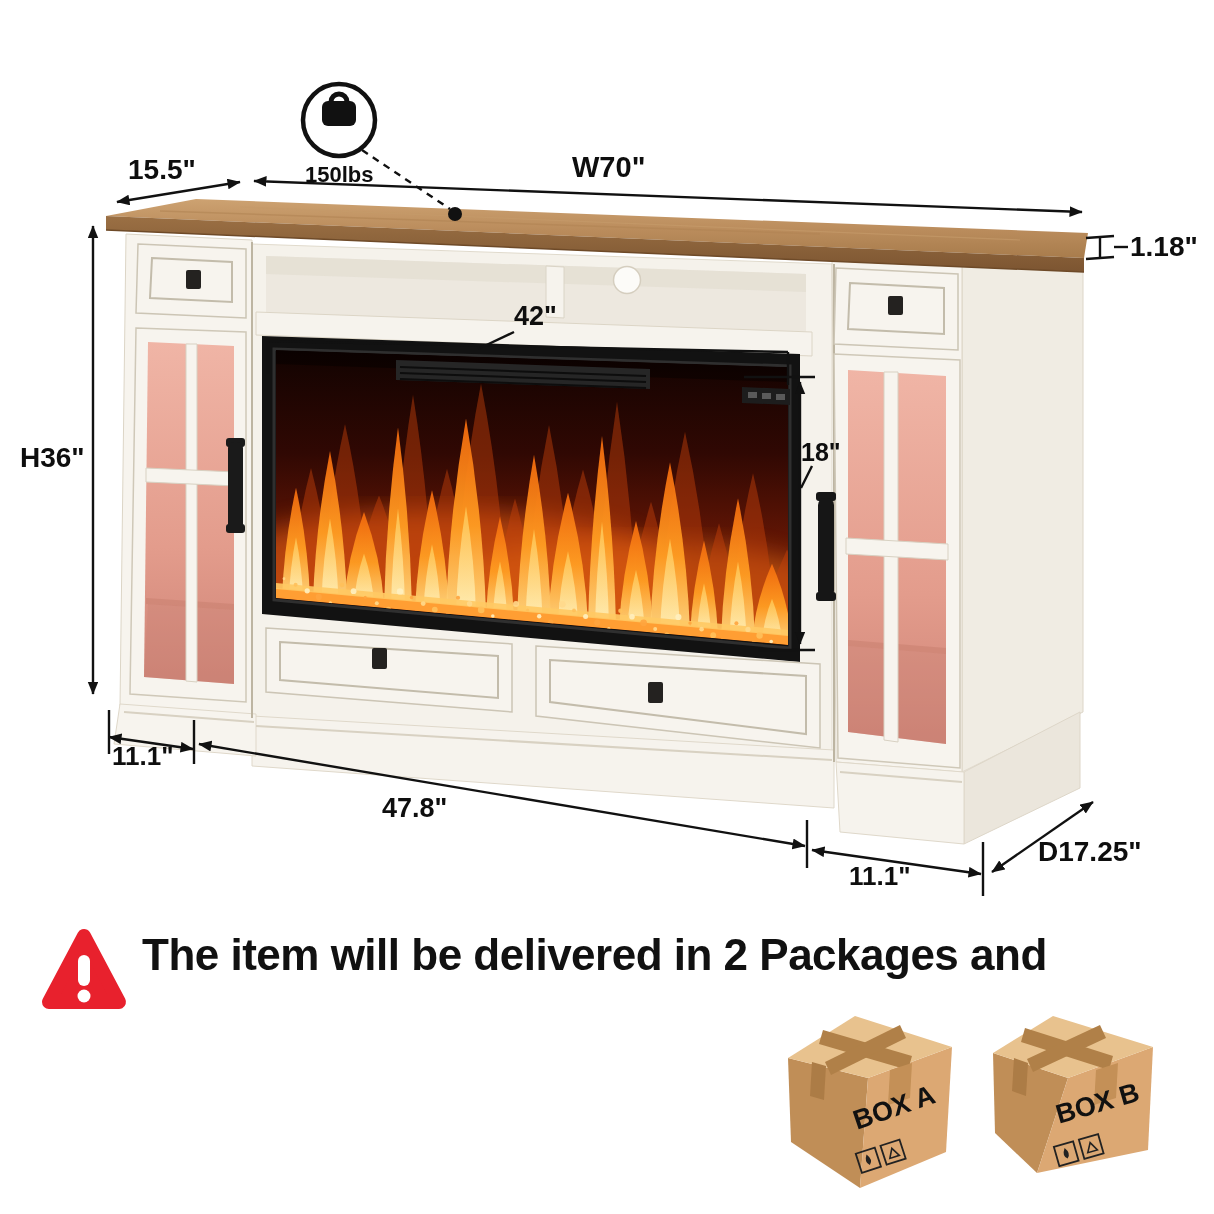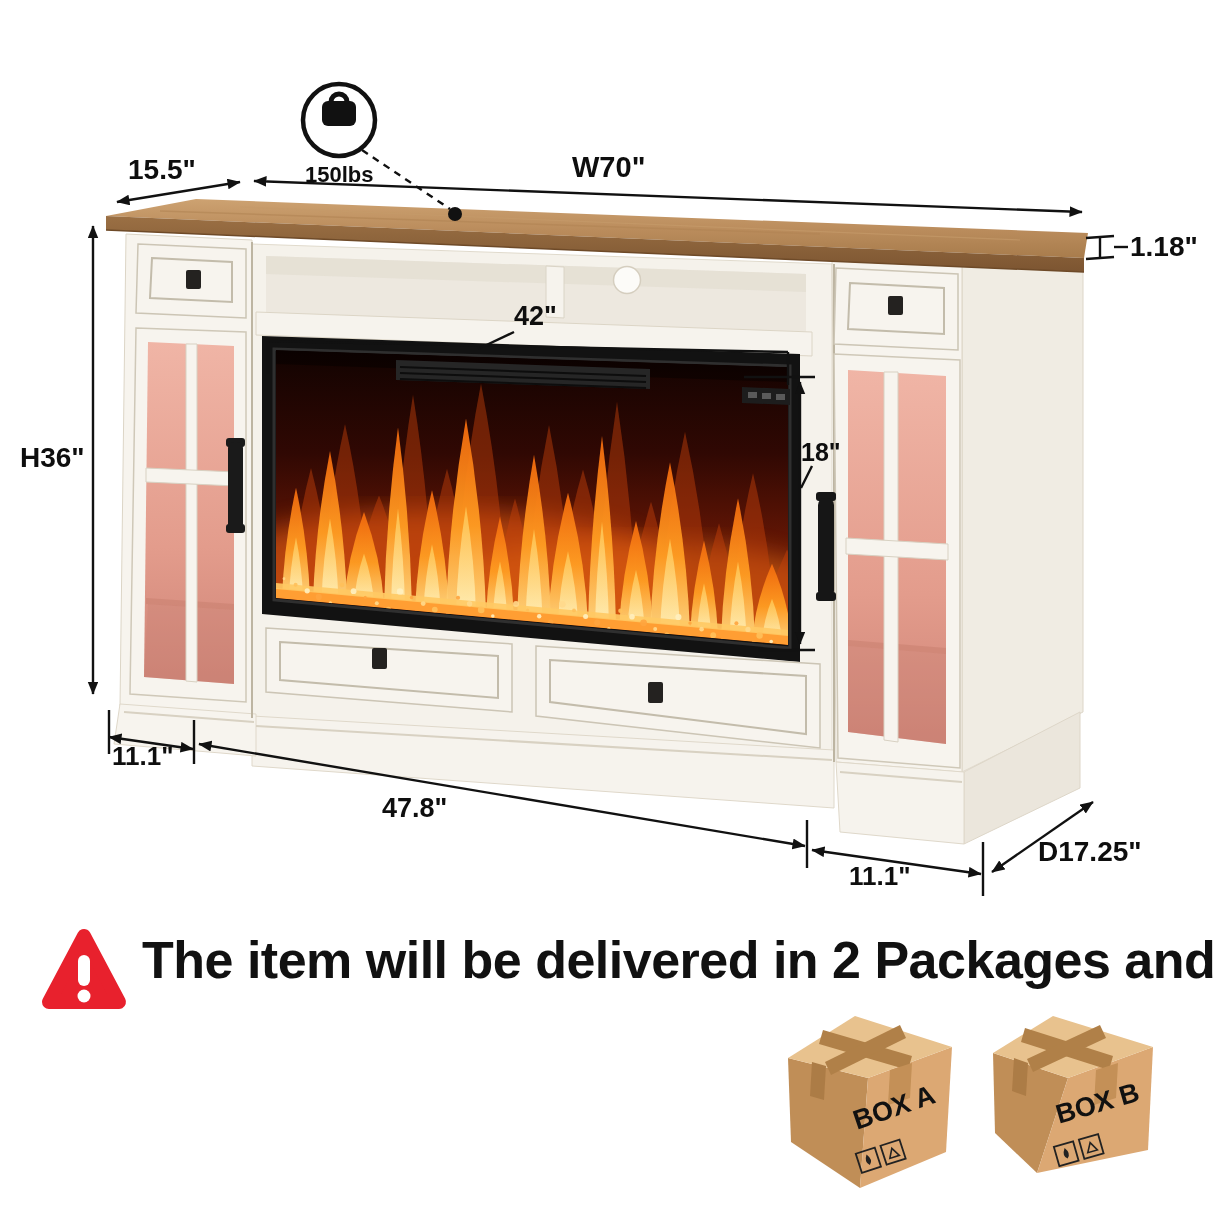--- a/index.html
+++ b/index.html
@@ -1,21 +1,21 @@
 <!DOCTYPE html>
 <html><head>
 <meta charset="utf-8">
 <style>
   html,body{margin:0;padding:0;background:#fff;}
   .canvas{position:relative;width:1214px;height:1214px;background:#fff;overflow:hidden;
           font-family:"Liberation Sans",sans-serif;}
   .canvas svg{position:absolute;left:0;top:0;}
   .label{position:absolute;font-weight:700;color:#0e0e0e;white-space:nowrap;line-height:1;}
   .dim{font-size:27px;}
-  .notice-line{position:absolute;left:142px;font-weight:700;color:#111;font-size:52px;
+  .notice-line{position:absolute;left:142px;font-weight:700;color:#111;font-size:44px;
                white-space:nowrap;letter-spacing:-0.5px;}
 </style>
 </head>
 <body>
 
 <div class="canvas">
 
 <svg width="1214" height="1214" viewBox="0 0 1214 1214">
   <defs>
     <linearGradient id="woodTop" x1="0" y1="0" x2="0" y2="1">

